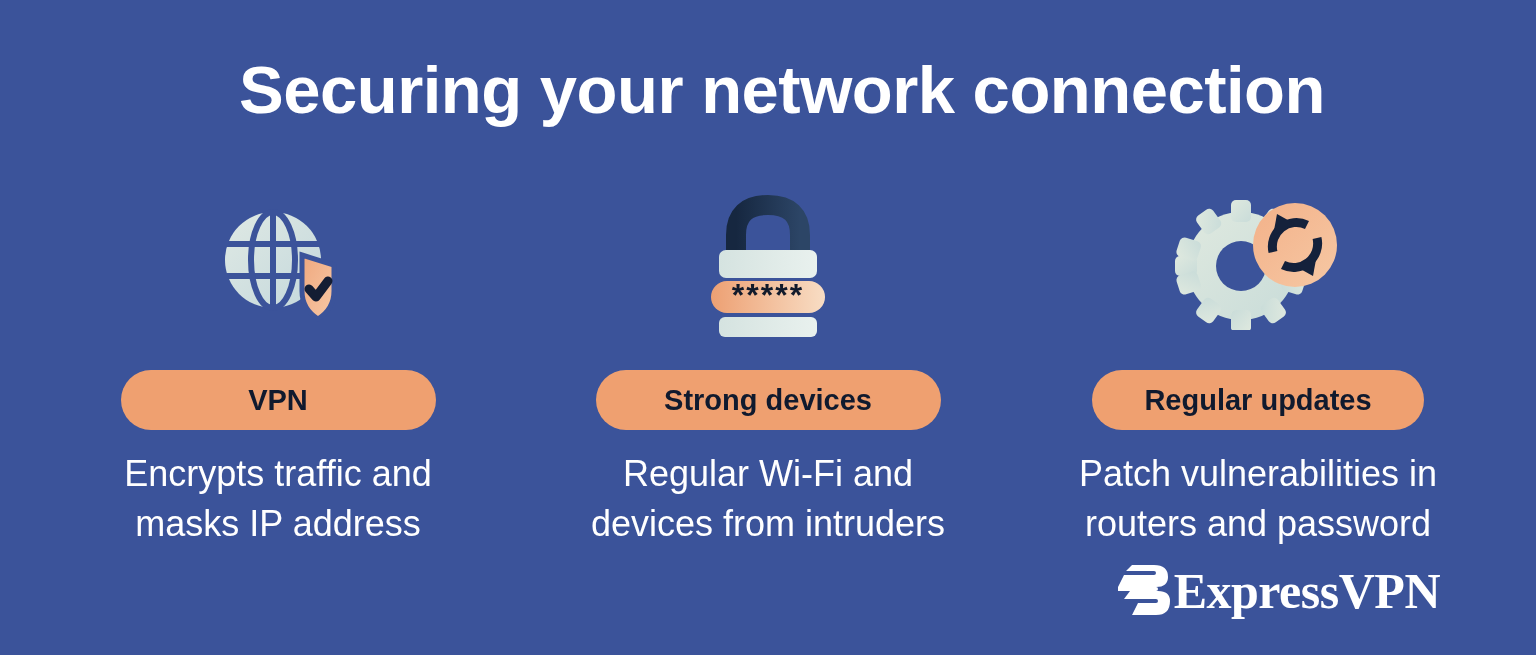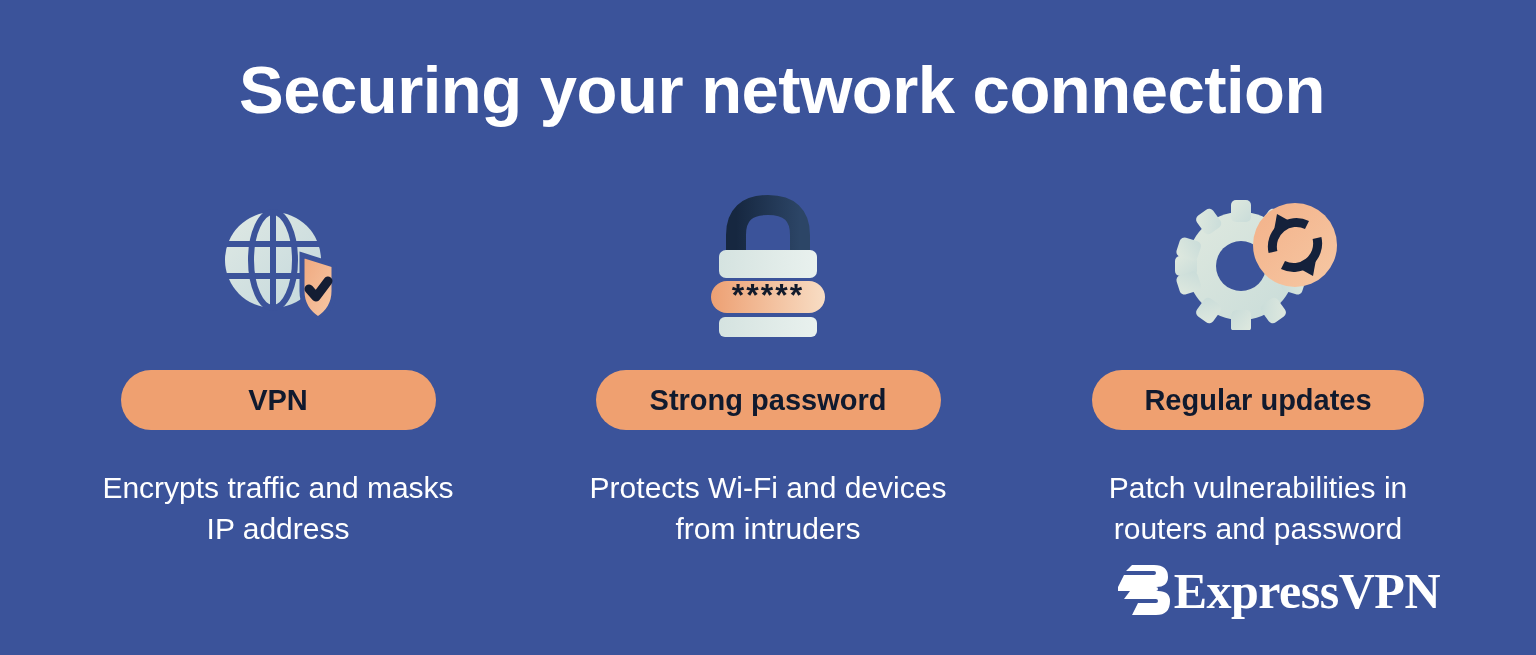--- a/index.html
+++ b/index.html
@@ -66,23 +66,23 @@
     justify-content: center;
     font-size: 29px;
     font-weight: bold;
     white-space: nowrap;
     box-sizing: border-box;
   }
   .pill.w1 { width: 315px; }
   .pill.w2 { width: 345px; }
   .pill.w3 { width: 332px; }
   .desc {
-    margin-top: 37px;
+    margin-top: 19px;
     color: #ffffff;
-    font-size: 30px;
+    font-size: 36px;
     line-height: 1.38;
     text-align: center;
     font-weight: normal;
     max-width: 360px;
   }
   .logo {
     position: absolute;
     right: 96px;
     bottom: 32px;
     display: flex;
@@ -159,22 +159,22 @@
               <stop offset="100%" stop-color="#e9f1ee"></stop>
             </linearGradient>
           </defs>
           <path d="M33 66 L33 42 Q33 12 65 12 Q97 12 97 42 L97 66" stroke="url(#shackleGrad)" stroke-width="20" fill="none"></path>
           <rect x="16" y="57" width="98" height="28" rx="7" fill="url(#bodyGrad)"></rect>
           <rect x="8" y="88" width="114" height="32" rx="16" fill="url(#bandGrad)"></rect>
           <text x="65" y="113" text-anchor="middle" fill="#111a2b" font-family="Liberation Sans, sans-serif" font-size="32" font-weight="bold" letter-spacing="2">*****</text>
           <rect x="16" y="124" width="98" height="20" rx="6" fill="url(#bodyGrad)"></rect>
         </svg>
       </div>
-      <div class="pill w2">Strong password</div>
-      <div class="desc">Protects Wi-Fi and devices from intruders</div>
+      <div class="pill w2">Strong devices</div>
+      <div class="desc">Regular Wi-Fi and devices from intruders</div>
     </div>
 
     <div class="col">
       <div class="icon-wrap">
         <svg width="170" height="130" viewBox="0 0 170 130" xmlns="http://www.w3.org/2000/svg">
           <defs>
             <linearGradient id="gearGrad" x1="0" y1="0" x2="1" y2="1">
               <stop offset="0%" stop-color="#dfe9df"></stop>
               <stop offset="100%" stop-color="#c9dcd9"></stop>
             </linearGradient>

